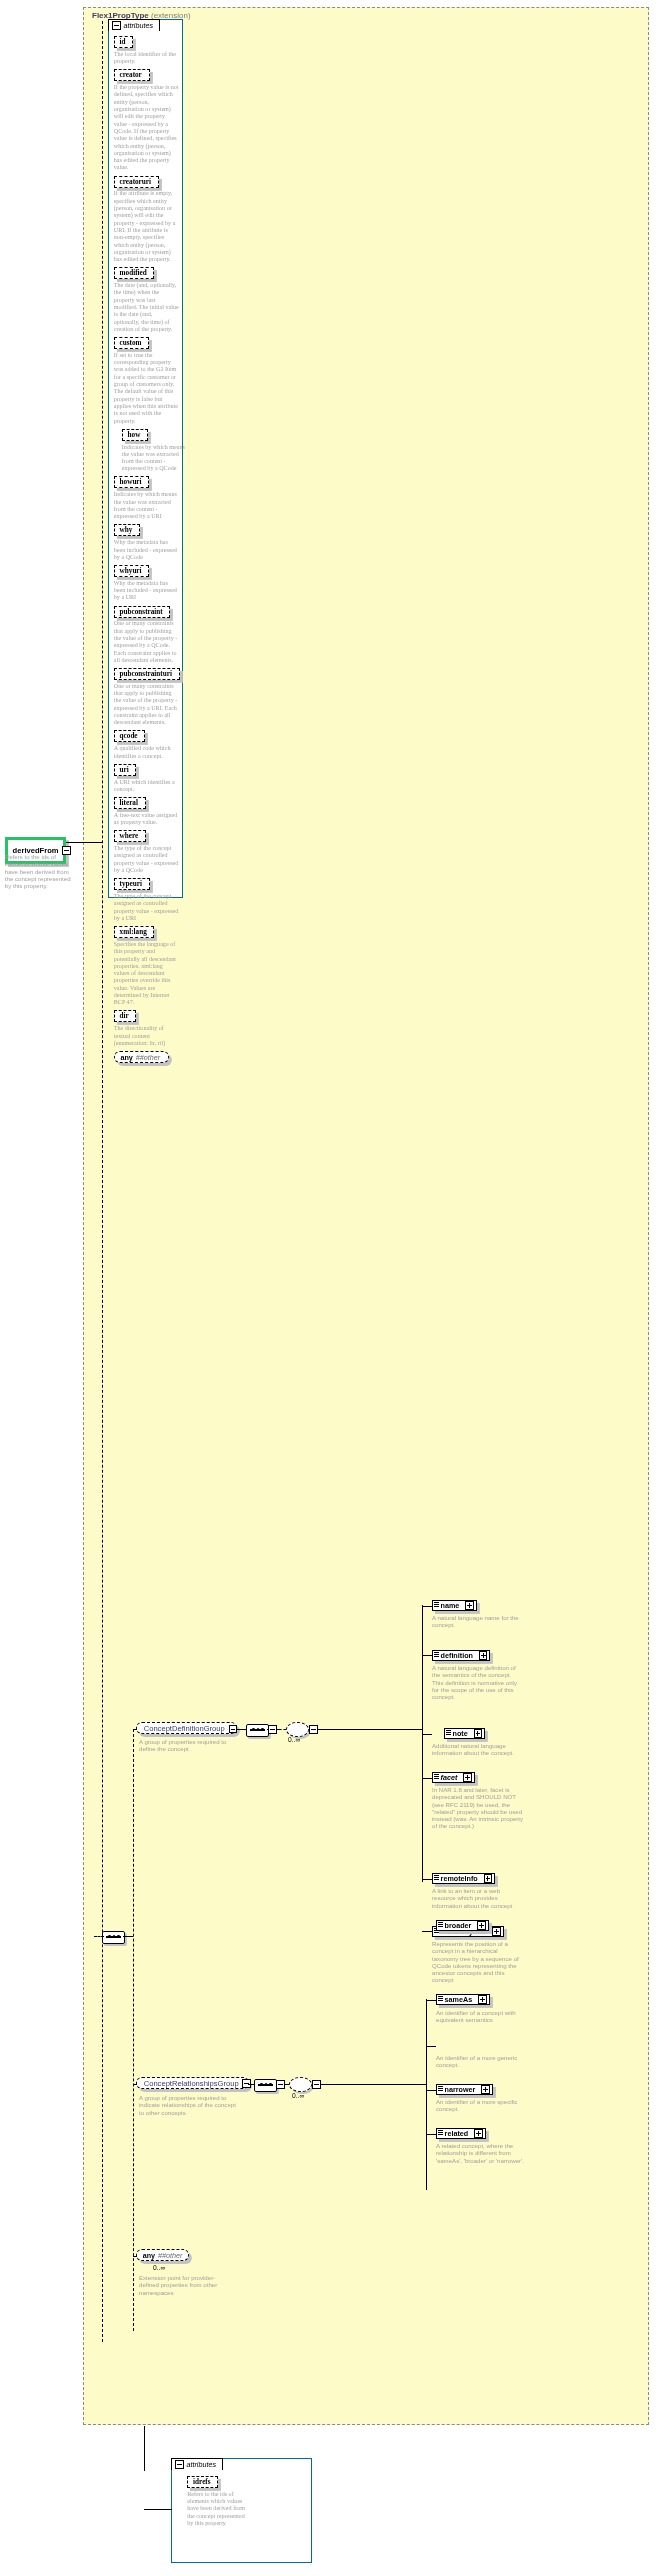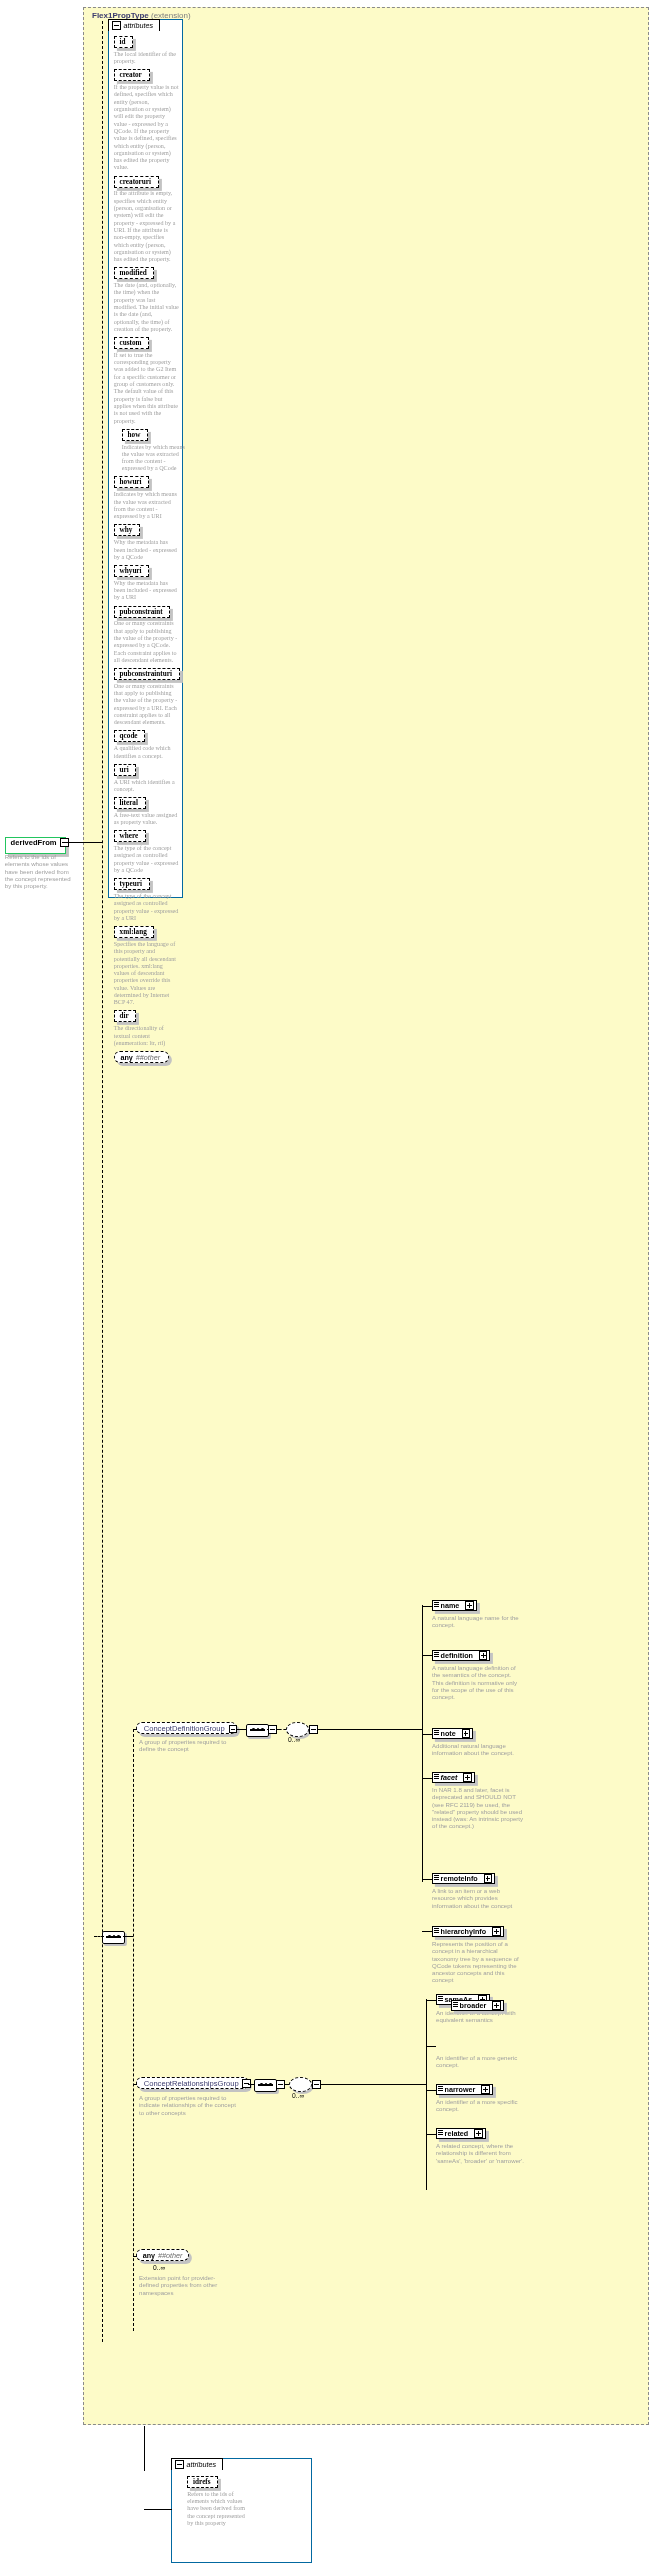--- a/index.html
+++ b/index.html
@@ -110,22 +110,22 @@
     border:1px dashed #000;background:#ffffff;border-radius:8.6px;height:12.4px;
     display:flex;align-items:center;gap:2.9px;padding:0 3.8px 0 5.7px;
     box-shadow:2.9px 2.9px 0 #c3c3c3;
     font-size:7.2px;color:#000;white-space:nowrap;box-sizing:border-box;
   }
   .any-pill .kw{font-weight:bold;}
   .any-pill .nm{font-style:italic;color:#6b6b6b;}
 
   
   .solid-elem{
-    position:absolute;border:1px solid #22c55e;background:#ffffff;height:17px;
-    display:flex;gap:3.8px;padding:0 1.9px 0 4.8px;
+    position:absolute;border:3px solid #22c55e;background:#ffffff;height:27px;
+    display:flex;align-items:center;gap:3.8px;padding:0 1.9px 0 4.8px;
     box-shadow:2.9px 2.9px 0 #c3c3c3;
     font-size:7.6px;font-weight:bold;color:#000;white-space:nowrap;box-sizing:border-box;
   }
 
   
   .seq-sym{
     position:absolute;width:21px;height:10.5px;
     border:1px solid #000;background:#fff;
     border-radius:1.9px;
     box-shadow:1.9px 1.9px 0 #c3c3c3;
@@ -257,21 +257,21 @@
       <span class="seq-ico">
         <span></span>
         <span></span>
         <span></span>
       </span>
       <span>definition</span>
       <span class="plus-box" style="margin-left: 2.9px;"></span>
     </div>
     <div class="ln ln-h" style="left: 422px; top: 1655px; width: 9.6px;"></div>
     <div class="elem-doc" style="left: 432px; top: 1664px; width: 92px;">A natural language definition of the semantics of the concept. This definition is normative only for the scope of the use of this concept.</div>
-    <div class="elem" style="left: 432px; top: 1728px;">
+    <div class="elem" style="left: 444px; top: 1728px;">
       <span class="seq-ico">
         <span></span>
         <span></span>
         <span></span>
       </span>
       <span>note</span>
       <span class="plus-box" style="margin-left: 2.9px;"></span>
     </div>
     <div class="ln ln-h" style="left: 422px; top: 1734px; width: 9.6px;"></div>
     <div class="elem-doc" style="left: 432px; top: 1742px; width: 92px;">Additional natural language information about the concept.</div>
@@ -341,21 +341,21 @@
       <span class="seq-ico">
         <span></span>
         <span></span>
         <span></span>
       </span>
       <span>sameAs</span>
       <span class="plus-box" style="margin-left: 2.9px;"></span>
     </div>
     <div class="ln ln-h" style="left: 426px; top: 2000px; width: 9.6px;"></div>
     <div class="elem-doc" style="left: 436px; top: 2009px; width: 88px;">An identifier of a concept with equivalent semantics</div>
-    <div class="elem" style="left: 436px; top: 2000px; margin-left: 15px;">
+    <div class="elem" style="left: 436px; top: 1920px;">
       <span class="seq-ico">
         <span></span>
         <span></span>
         <span></span>
       </span>
       <span>broader</span>
       <span class="plus-box" style="margin-left: 2.9px;"></span>
     </div>
     <div class="ln ln-h" style="left: 426px; top: 2046px; width: 9.6px;"></div>
     <div class="elem-doc" style="left: 436px; top: 2054px; width: 88px;">An identifier of a more generic concept.</div>

